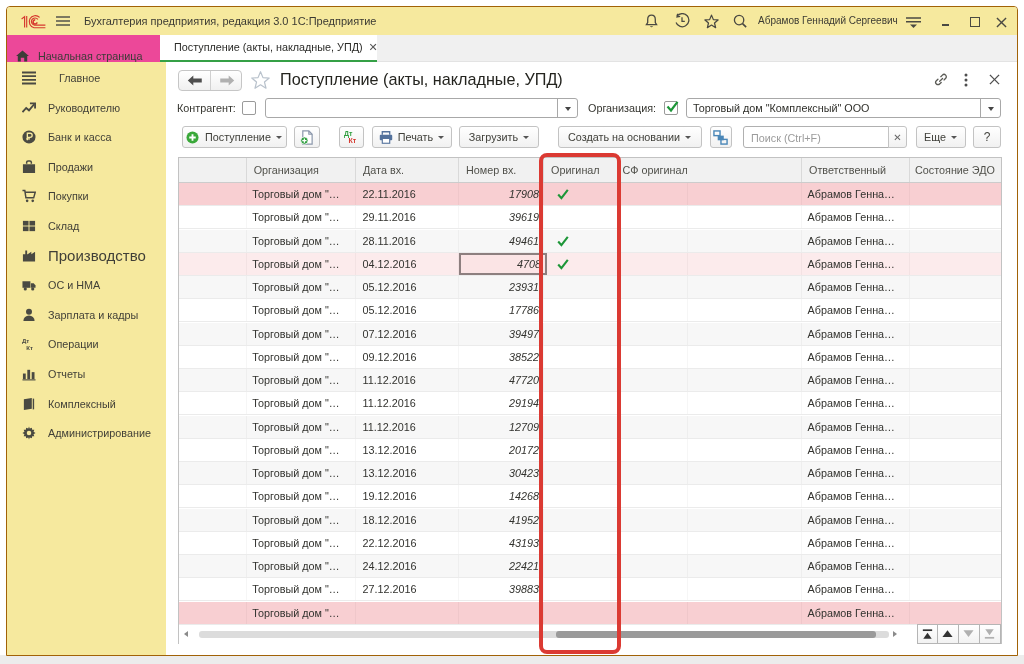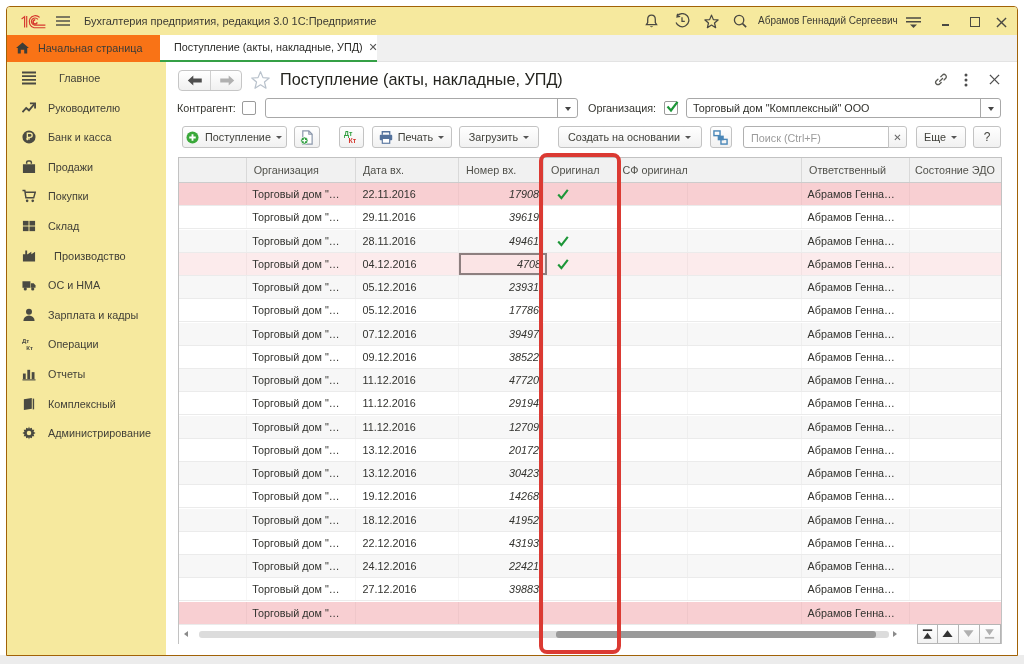--- a/index.html
+++ b/index.html
@@ -67,21 +67,21 @@
     <div class="abs" style="left:962.5px; top:10px; width:10px; height:10px; border:1.5px solid #4a4942;"></div>
     <svg class="abs" style="left:989px; top:9.5px;" width="11" height="11" viewBox="0 0 12 12">
       <g stroke="#4a4942" stroke-width="1.5">
           <path d="M1 1 L11 11"></path>
           <path d="M11 1 L1 11"></path>
         </g>
     </svg>
   </div>
 
   <div class="abs" style="left:0; top:27.5px; width:1010px; height:27px; background:#f0f0f0; border-bottom:1px solid #e3e3e3;">
-    <div class="abs" style="left:0; top:0; width:153px; height:27px; background:#f97316; display:flex; align-items:center;">
+    <div class="abs" style="left:0; top:0; width:153px; height:27px; background:#ec4899; display:flex; align-items:flex-end;">
       <svg style="margin-left:9px;" width="13" height="12" viewBox="0 0 15 14">
         <path d="M7.5 0.5 L15 7 L13 7 L13 13.5 L9.5 13.5 L9.5 9 L5.5 9 L5.5 13.5 L2 13.5 L2 7 L0 7 Z" fill="#3d3d38"></path>
       </svg>
       <span class="t" style="margin-left:9px; color:#3c3c38;">Начальная страница</span>
     </div>
     <div class="abs" style="left:153px; top:0; width:216.5px; height:27px; background:#ffffff; border-bottom:2px solid #35a046; display:flex; align-items:center;">
       <span class="t" style="margin-left:14px; color:#2b2b28;">Поступление (акты, накладные, УПД)</span>
       <span style="margin-left:6px; font-size:11px; color:#555;">✕</span>
     </div>
   </div>
@@ -122,21 +122,21 @@
             <rect x="1" y="2" width="6" height="5"></rect>
             <rect x="8" y="2" width="6" height="5"></rect>
             <rect x="1" y="8" width="6" height="5"></rect>
             <rect x="8" y="8" width="6" height="5"></rect>
           </g>
         </svg></div>
 <div class="abs" style="left:41px; top:157.5px; height:14px; display:flex; align-items:center; font-size:10.8px; color:#403f37; white-space:nowrap;">Склад</div>
 <div class="abs" style="left:15px; top:187.1px; width:14px; height:14px;"><svg width="14" height="14" viewBox="0 0 15 15">
           <path d="M1 13.5 V5.5 L3.5 5.5 L3.5 1.5 L5.5 1.5 L5.5 5.5 L6 5.5 L10 3 V5.5 L14 3 V13.5 Z" fill="#4a4a42"></path>
         </svg></div>
-<div class="abs" style="left:47px; top:187.1px; height:14px; display:flex; align-items:center; font-size:11px; color:#403f37; white-space:nowrap;">Производство</div>
+<div class="abs" style="left:41px; top:187.1px; height:14px; display:flex; align-items:center; font-size:15px; color:#403f37; white-space:nowrap;">Производство</div>
 <div class="abs" style="left:15px; top:216.7px; width:14px; height:14px;"><svg width="14" height="14" viewBox="0 0 15 15">
           <rect x="0.5" y="3.5" width="8.5" height="7" fill="#4a4a42"></rect>
           <path d="M9.5 5.5 H12.5 L14.5 8 V10.5 H9.5 Z" fill="#4a4a42"></path>
           <circle cx="3.5" cy="11.7" r="1.7" fill="#4a4a42"></circle>
           <circle cx="11.5" cy="11.7" r="1.7" fill="#4a4a42"></circle>
         </svg></div>
 <div class="abs" style="left:41px; top:216.7px; height:14px; display:flex; align-items:center; font-size:10.8px; color:#403f37; white-space:nowrap;">ОС и НМА</div>
 <div class="abs" style="left:15px; top:246.3px; width:14px; height:14px;"><svg width="14" height="14" viewBox="0 0 15 15">
           <circle cx="7.5" cy="4" r="3.2" fill="#4a4a42"></circle>
           <path d="M1.5 14 a6 6 0 0 1 12 0 Z" fill="#4a4a42"></path>

